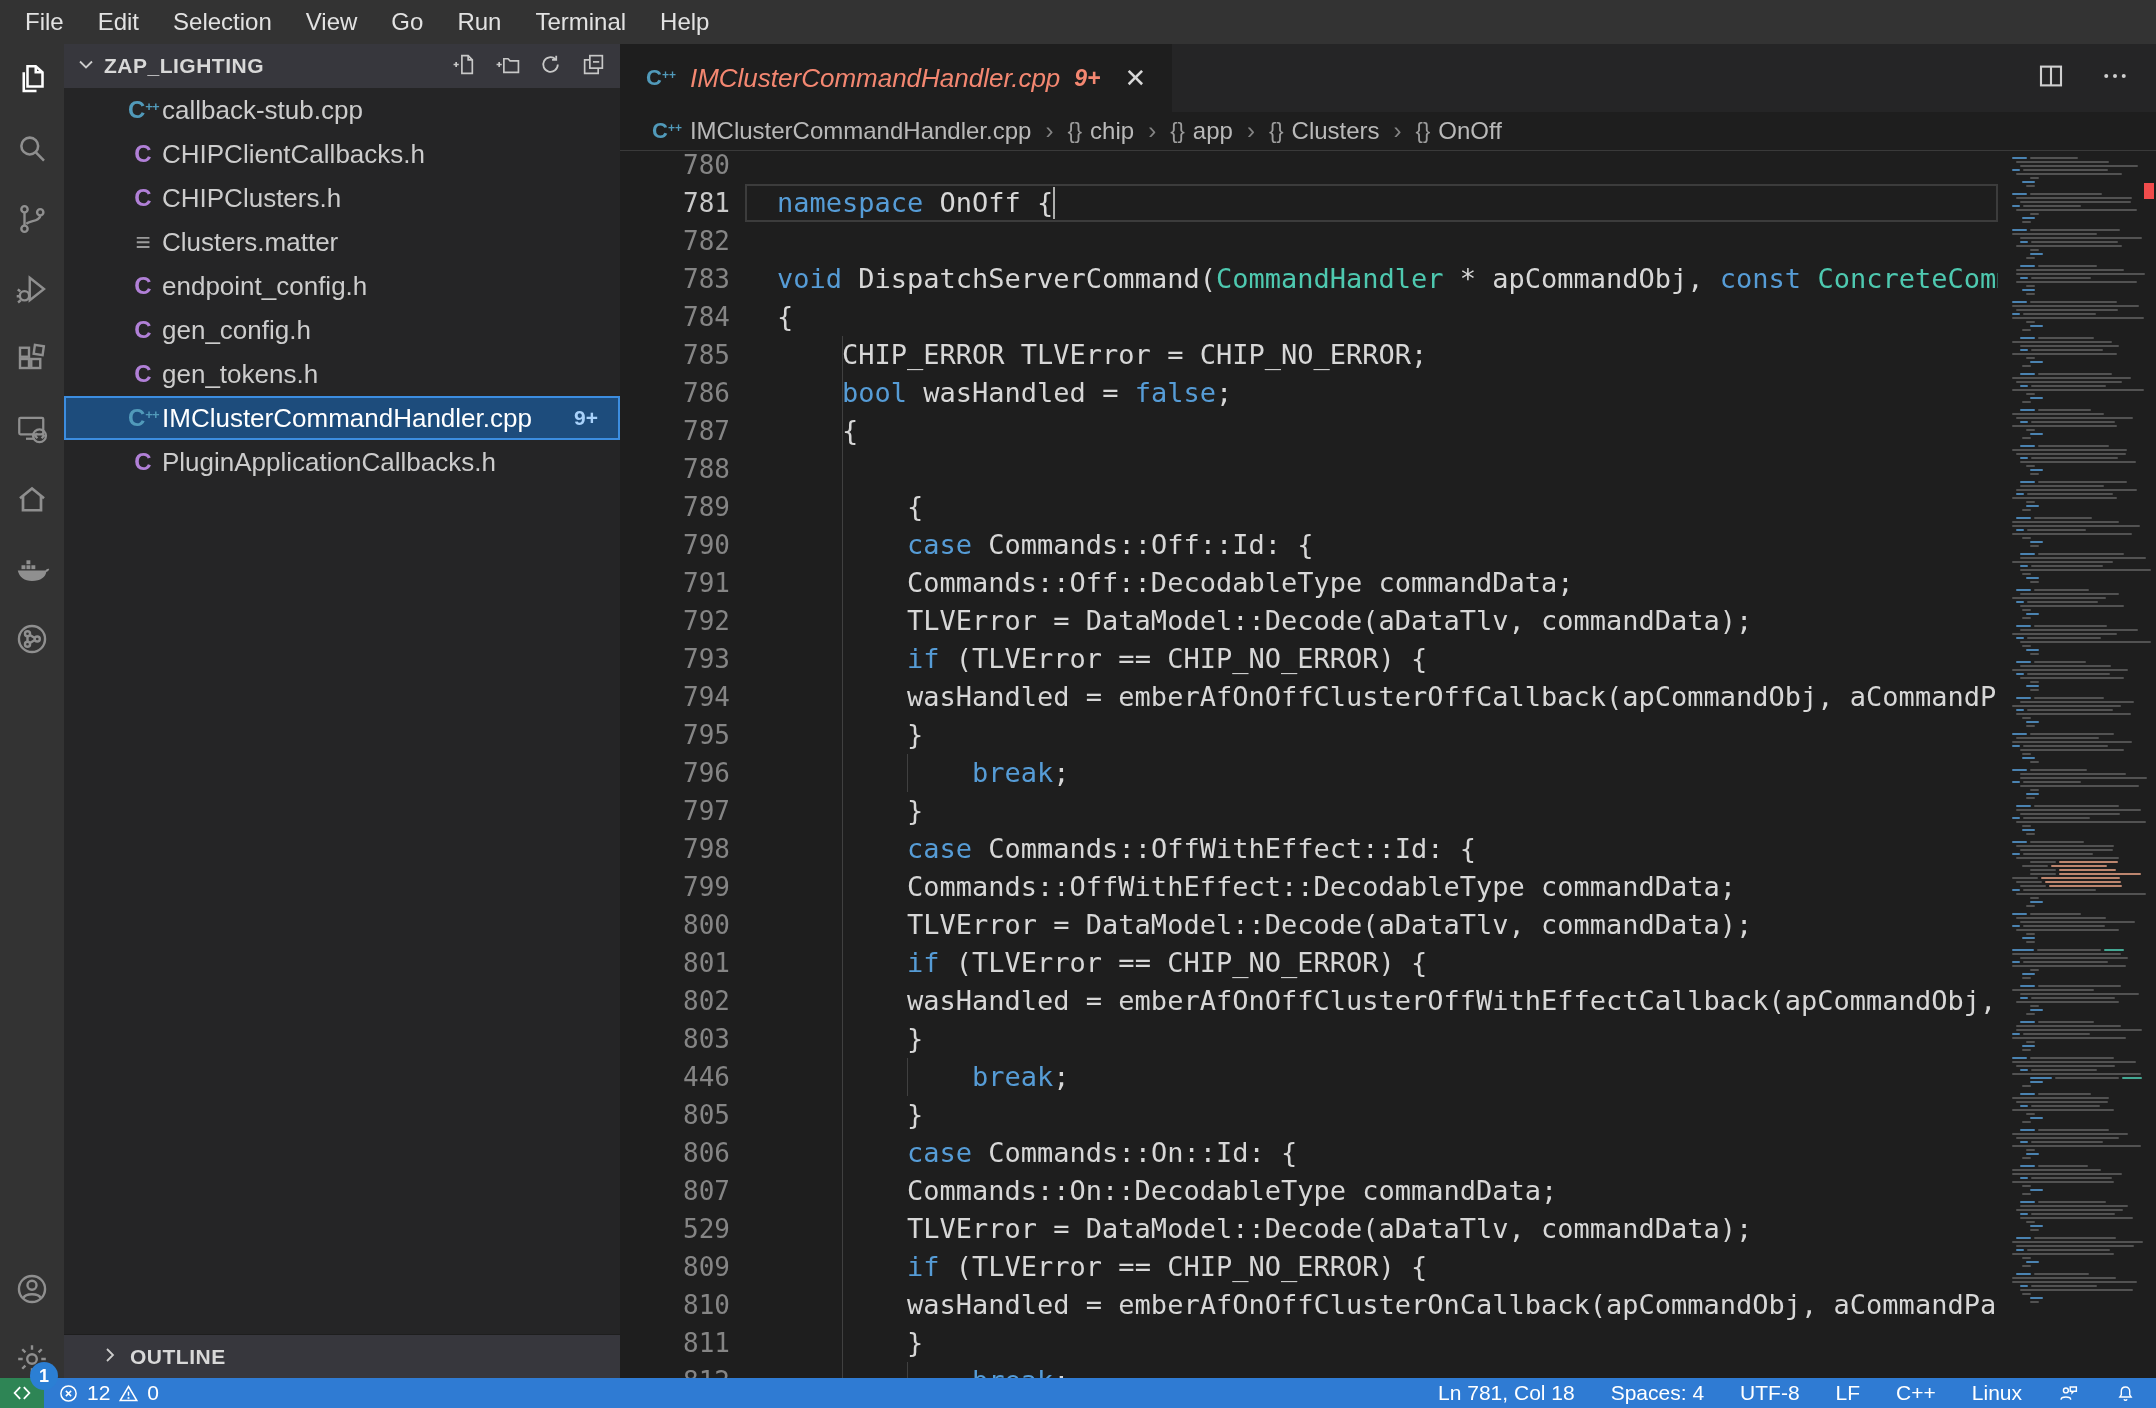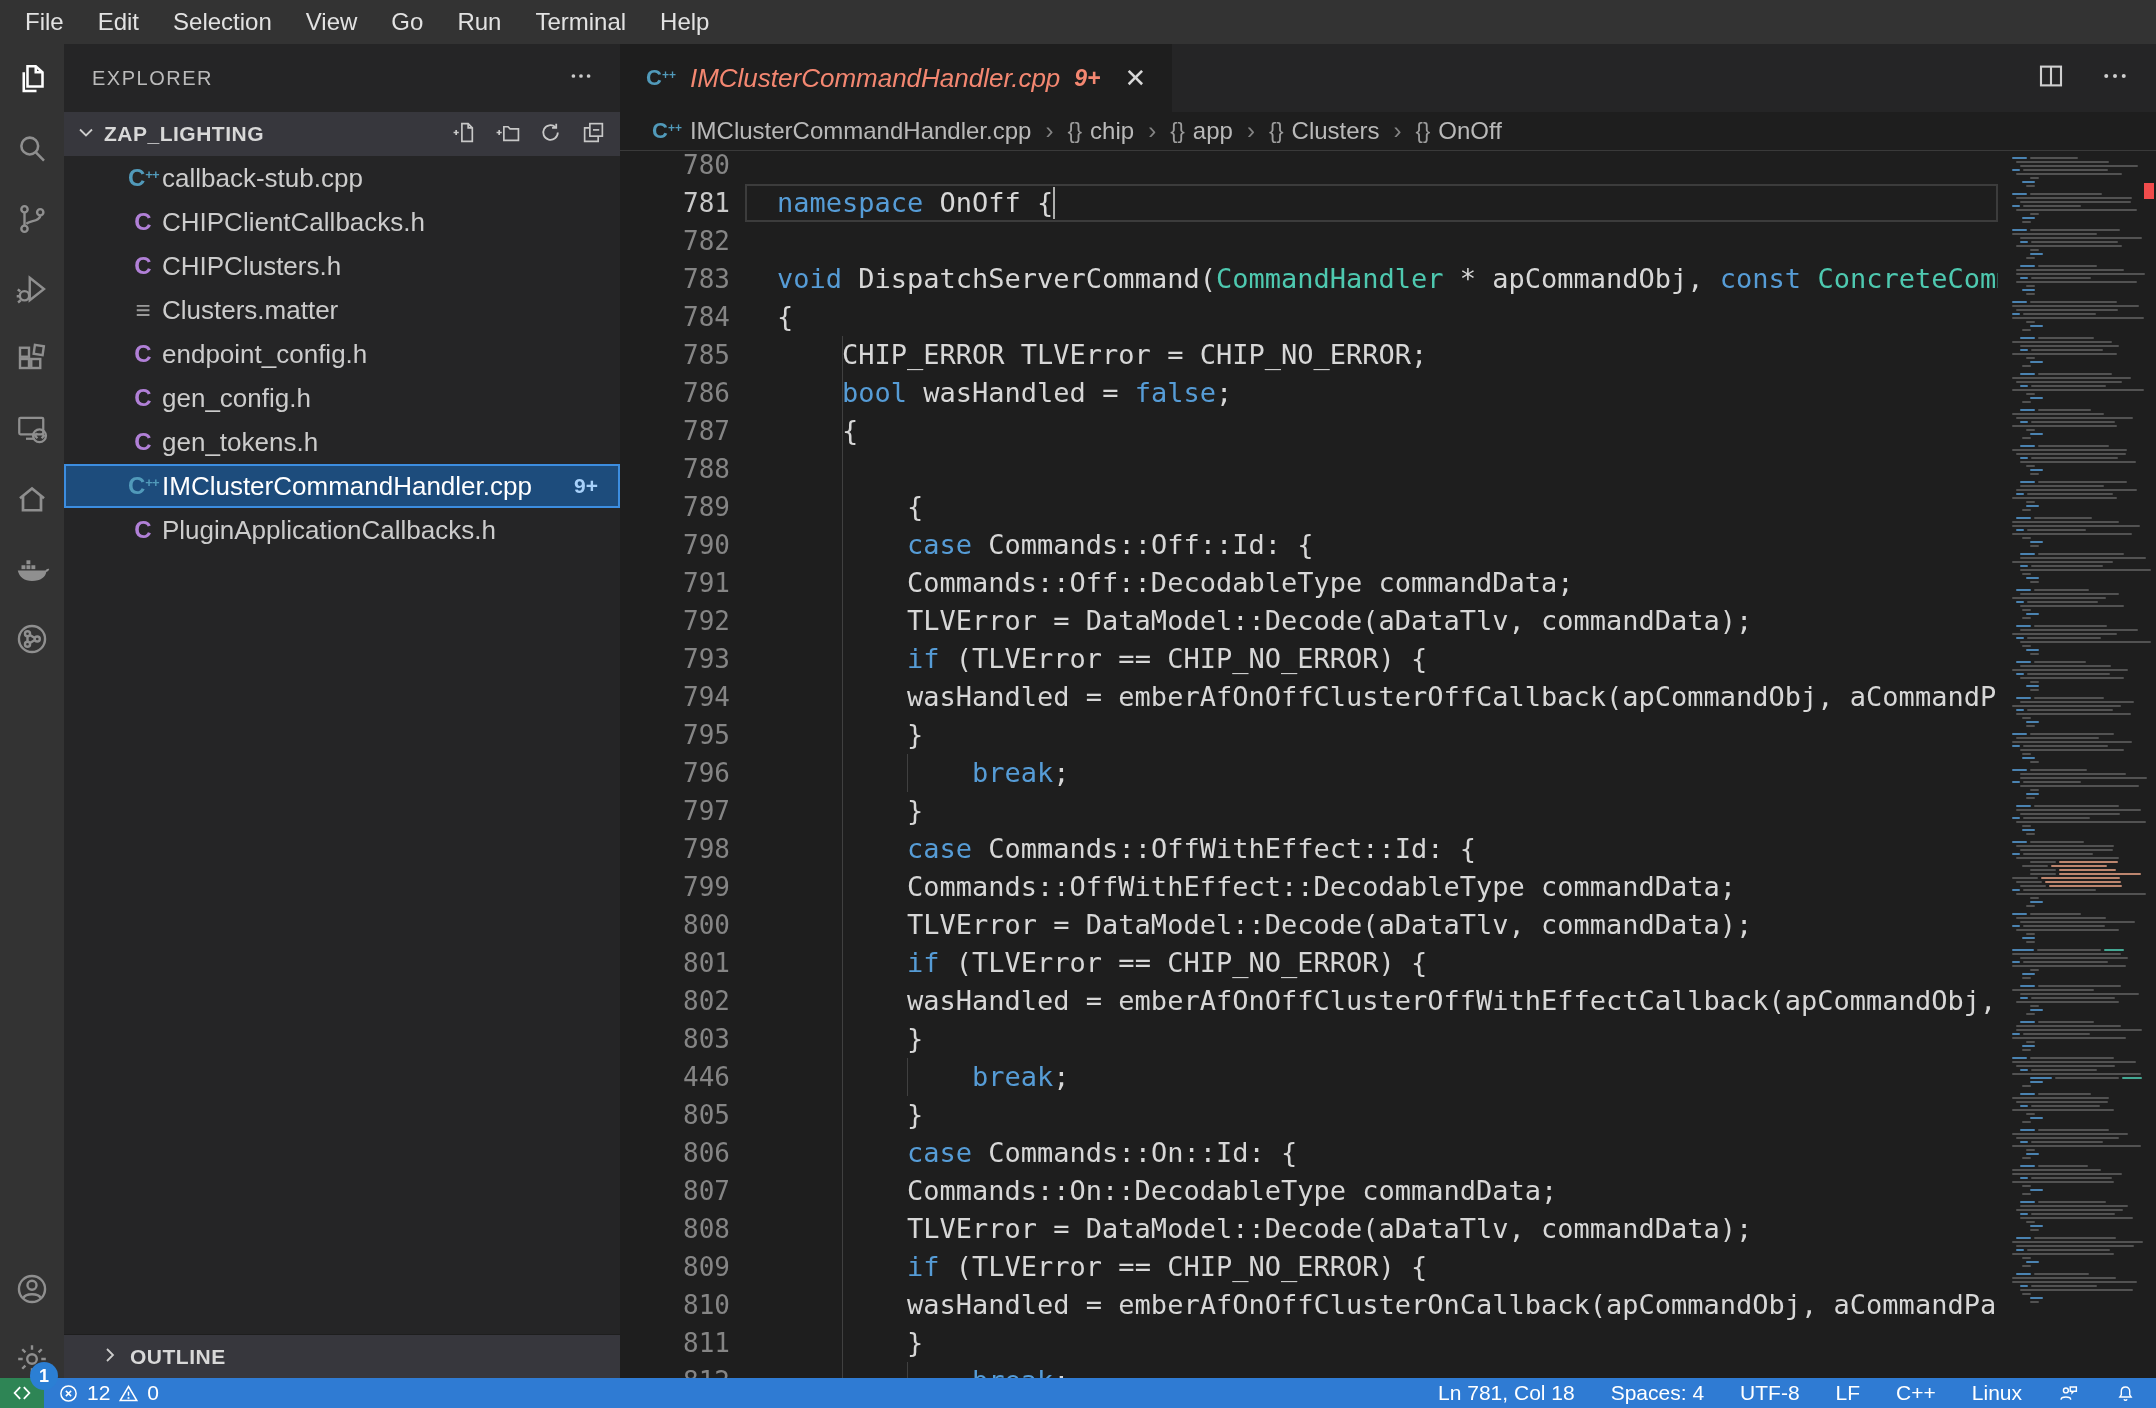--- a/index.html
+++ b/index.html
@@ -195,30 +195,20 @@
         <svg viewBox="0 0 24 24" fill="none" stroke="currentColor" stroke-width="1.6">
             <circle cx="12" cy="12" r="3.2"></circle>
             <path d="M12 2.8v3M12 18.2v3M2.8 12h3M18.2 12h3M5.5 5.5l2.1 2.1M16.4 16.4l2.1 2.1M18.5 5.5l-2.1 2.1M7.6 16.4l-2.1 2.1"></path>
           </svg>
         <span class="gear-badge">1</span>
       </div>
     </div>
   </div>
 
   <div class="sidebar">
-    <div class="side-header">
-      <span class="side-title">EXPLORER</span>
-      <span class="side-dots">
-        <svg width="26" height="26" viewBox="0 0 24 24" fill="currentColor">
-            <circle cx="5" cy="12" r="1.7"></circle>
-            <circle cx="12" cy="12" r="1.7"></circle>
-            <circle cx="19" cy="12" r="1.7"></circle>
-          </svg>
-      </span>
-    </div>
     <div class="section-row">
       <span class="chev">
         <svg viewBox="0 0 24 24" fill="none" stroke="#cccccc" stroke-width="1.8">
             <path d="M6 9.5l6 6 6-6"></path>
           </svg>
       </span>
       <span class="section-label">ZAP_LIGHTING</span>
       <span class="section-actions">
         <span><svg viewBox="0 0 24 24" fill="none" stroke="currentColor" stroke-width="1.6">
               <path d="M9.5 3.5h6l4 4v13h-10z"></path>
@@ -358,21 +348,21 @@
           <div class="cline"><span class="lnum">798</span><span class="guide" style="left: 222px;"></span><span class="ctext"><span class="tok-p">        </span><span class="tok-k">case</span><span class="tok-p"> Commands::OffWithEffect::Id: {</span></span></div>
           <div class="cline"><span class="lnum">799</span><span class="guide" style="left: 222px;"></span><span class="ctext"><span class="tok-p">        Commands::OffWithEffect::DecodableType commandData;</span></span></div>
           <div class="cline"><span class="lnum">800</span><span class="guide" style="left: 222px;"></span><span class="ctext"><span class="tok-p">        TLVError = DataModel::Decode(aDataTlv, commandData);</span></span></div>
           <div class="cline"><span class="lnum">801</span><span class="guide" style="left: 222px;"></span><span class="ctext"><span class="tok-p">        </span><span class="tok-k">if</span><span class="tok-p"> (TLVError == CHIP_NO_ERROR) {</span></span></div>
           <div class="cline"><span class="lnum">802</span><span class="guide" style="left: 222px;"></span><span class="ctext"><span class="tok-p">        wasHandled = emberAfOnOffClusterOffWithEffectCallback(apCommandObj, aCommandPath, commandData);</span></span></div>
           <div class="cline"><span class="lnum">803</span><span class="guide" style="left: 222px;"></span><span class="ctext"><span class="tok-p">        }</span></span></div>
           <div class="cline"><span class="lnum">446</span><span class="guide" style="left: 222px;"></span><span class="guide" style="left: 287px;"></span><span class="ctext"><span class="tok-p">            </span><span class="tok-k">break</span><span class="tok-p">;</span></span></div>
           <div class="cline"><span class="lnum">805</span><span class="guide" style="left: 222px;"></span><span class="ctext"><span class="tok-p">        }</span></span></div>
           <div class="cline"><span class="lnum">806</span><span class="guide" style="left: 222px;"></span><span class="ctext"><span class="tok-p">        </span><span class="tok-k">case</span><span class="tok-p"> Commands::On::Id: {</span></span></div>
           <div class="cline"><span class="lnum">807</span><span class="guide" style="left: 222px;"></span><span class="ctext"><span class="tok-p">        Commands::On::DecodableType commandData;</span></span></div>
-          <div class="cline"><span class="lnum">808</span><span class="guide" style="left: 222px;"></span><span class="ctext"><span class="tok-p">        TLVError = DataModel::Decode(aDataTlv, commandData);</span></span></div>
+          <div class="cline"><span class="lnum">529</span><span class="guide" style="left: 222px;"></span><span class="ctext"><span class="tok-p">        TLVError = DataModel::Decode(aDataTlv, commandData);</span></span></div>
           <div class="cline"><span class="lnum">809</span><span class="guide" style="left: 222px;"></span><span class="ctext"><span class="tok-p">        </span><span class="tok-k">if</span><span class="tok-p"> (TLVError == CHIP_NO_ERROR) {</span></span></div>
           <div class="cline"><span class="lnum">810</span><span class="guide" style="left: 222px;"></span><span class="ctext"><span class="tok-p">        wasHandled = emberAfOnOffClusterOnCallback(apCommandObj, aCommandPath, commandData);</span></span></div>
           <div class="cline"><span class="lnum">811</span><span class="guide" style="left: 222px;"></span><span class="ctext"><span class="tok-p">        }</span></span></div>
           <div class="cline"><span class="lnum">812</span><span class="guide" style="left: 222px;"></span><span class="guide" style="left: 287px;"></span><span class="ctext"><span class="tok-p">            </span><span class="tok-k">break</span><span class="tok-p">;</span></span></div>
         </div>
       <div class="currentline" id="currentline" style="top: 33px;"></div>
       <div class="cursorbar" id="cursorbar" style="top: 36px; left: 433.42px;"></div>
       <div class="minimap" id="minimap">
           <div class="mm-line" style="top: 6px; left: 14px;">
             <span class="mm-seg mm-k" style="width: 15px;"></span>

